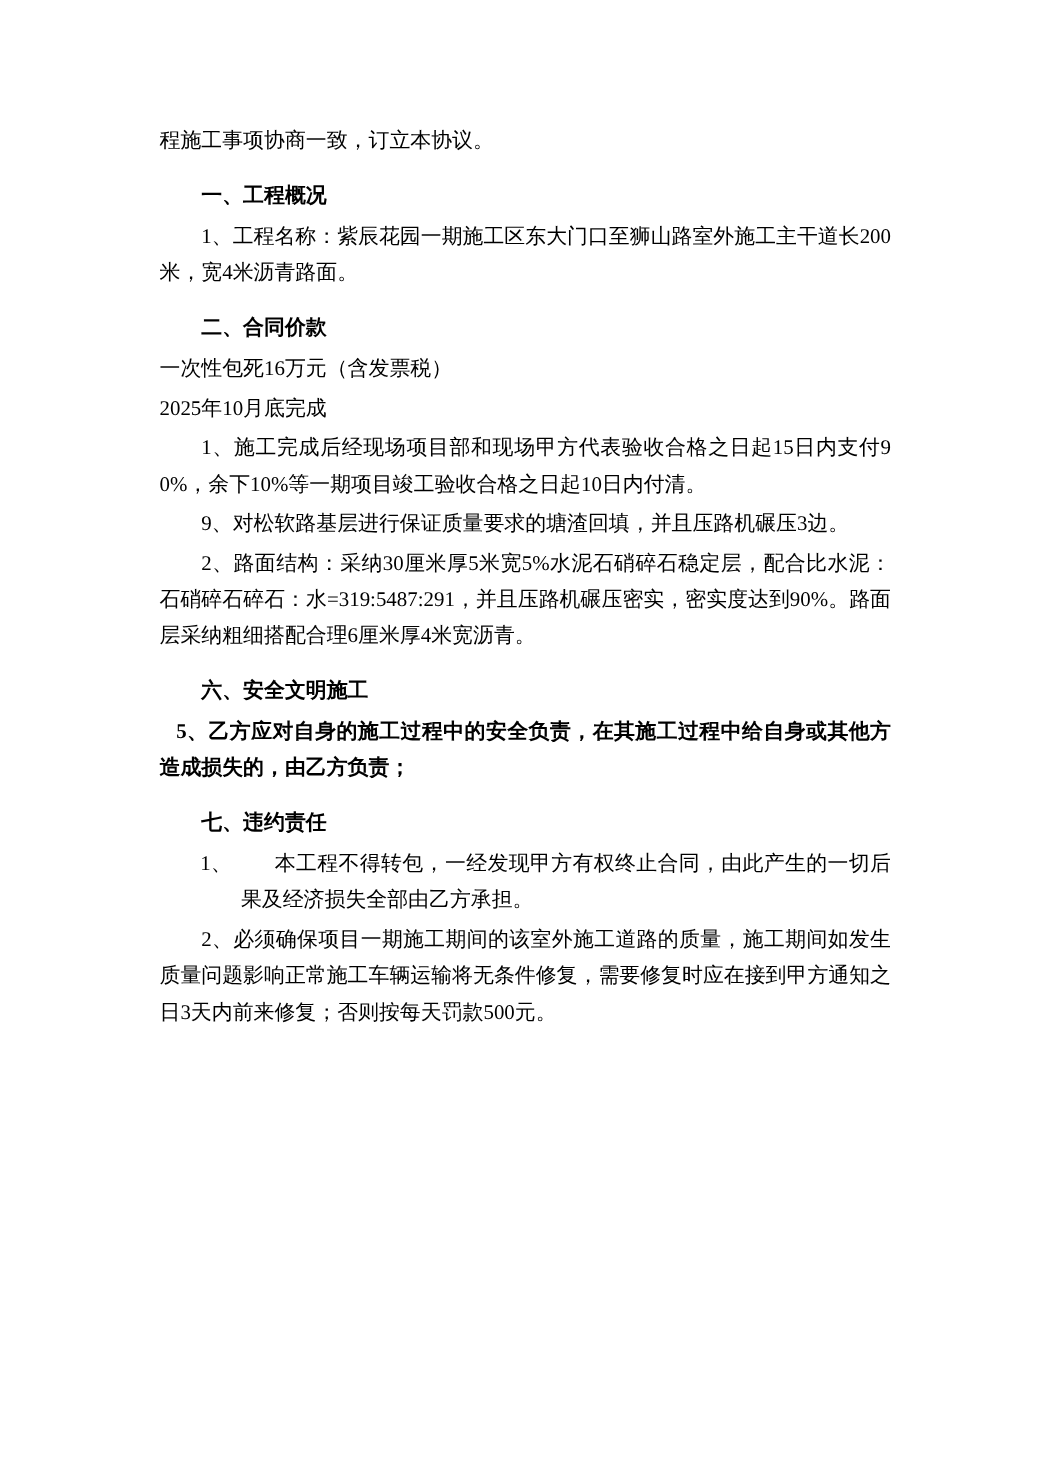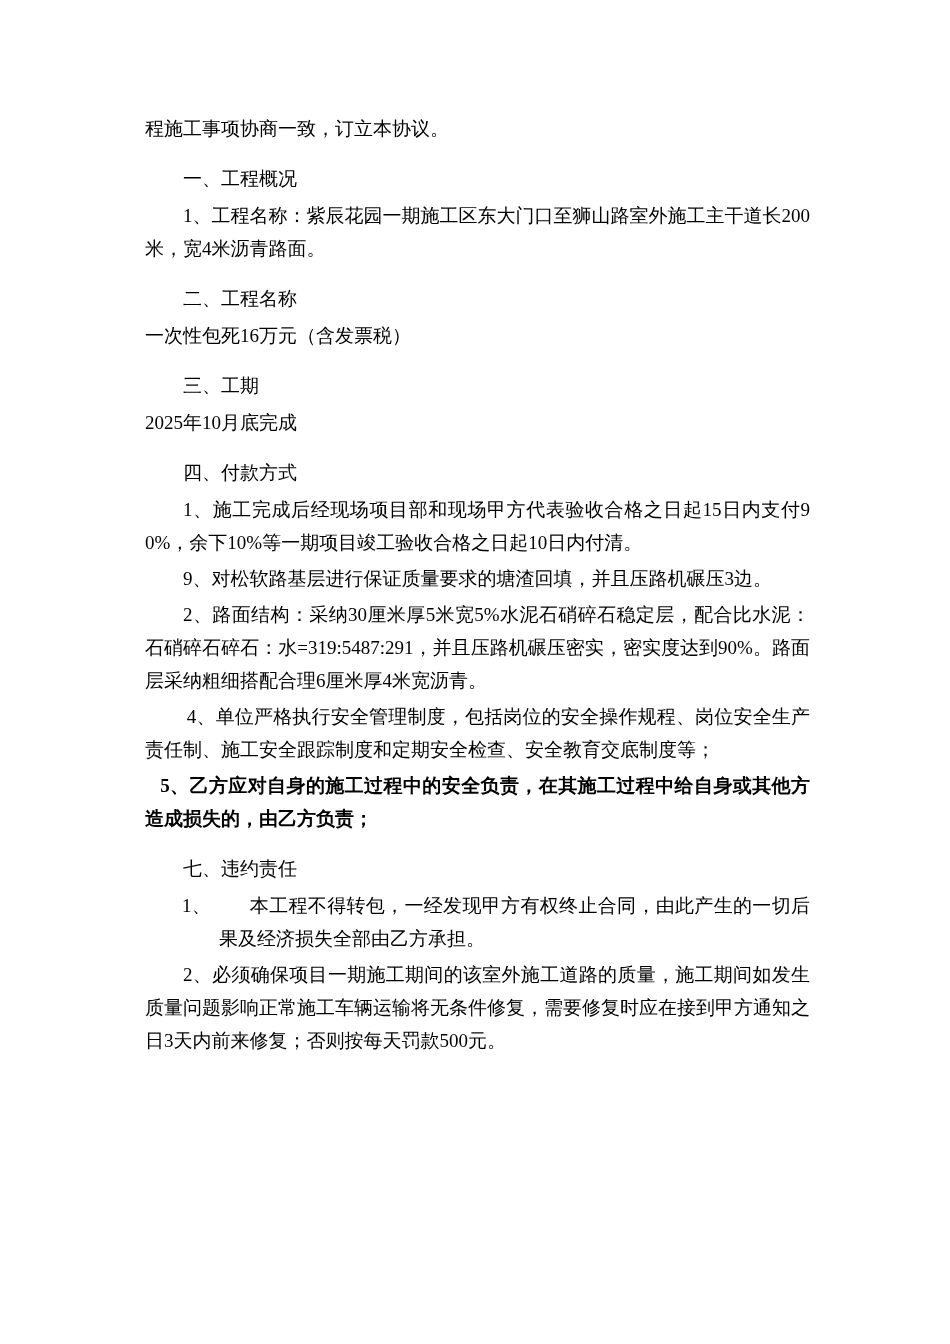--- a/index.html
+++ b/index.html
@@ -19,21 +19,21 @@
     font-size: 19px;
     line-height: 33px;
     overflow: hidden;
   }
   .block {
     margin: 0 0 3px 0;
     text-align: justify;
     word-break: break-all;
   }
   .heading {
-    font-weight: normal;
+    font-weight: bold;
     text-indent: 2em;
     margin: 17px 0 4px 0;
     text-align: left;
   }
   .p-flush   { text-indent: 0; }
   .p-indent2 { text-indent: 2em; }
   .p-indent14{ text-indent: 1.4em; }
   .p-indent22{ text-indent: 2.2em; }
   .p-indent08{ text-indent: 0.8em; font-weight: bold; }
   .p-hang {
@@ -44,32 +44,30 @@
 </head>
 <body>
 
 <div class="page">
 
   <p class="block p-flush">程施工事项协商一致，订立本协议。</p>
 
   <p class="block heading">一、工程概况</p>
   <p class="block p-indent2">1、工程名称：紫辰花园一期施工区东大门口至狮山路室外施工主干道长200米，宽4米沥青路面。</p>
 
-  <p class="block heading">二、工程名称</p>
+  <p class="block heading">二、合同价款</p>
   <p class="block p-flush">一次性包死16万元（含发票税）</p>
 
-  <p class="block heading">三、工期</p>
   <p class="block p-flush">2025年10月底完成</p>
 
-  <p class="block heading">四、付款方式</p>
   <p class="block p-indent2">1、施工完成后经现场项目部和现场甲方代表验收合格之日起15日内支付90%，余下10%等一期项目竣工验收合格之日起10日内付清。</p>
 
   <p class="block p-indent2">9、对松软路基层进行保证质量要求的塘渣回填，并且压路机碾压3边。</p>
   <p class="block p-indent2">2、路面结构：采纳30厘米厚5米宽5%水泥石硝碎石稳定层，配合比水泥：石硝碎石碎石：水=319:5487:291，并且压路机碾压密实，密实度达到90%。路面层采纳粗细搭配合理6厘米厚4米宽沥青。</p>
 
-  <p class="block p-indent22">4、单位严格执行安全管理制度，包括岗位的安全操作规程、岗位安全生产责任制、施工安全跟踪制度和定期安全检查、安全教育交底制度等；</p>
+  <p class="block heading">六、安全文明施工</p>
   <p class="block p-indent08">5、乙方应对自身的施工过程中的安全负责，在其施工过程中给自身或其他方造成损失的，由乙方负责；</p>
 
   <p class="block heading">七、违约责任</p>
   <p class="block p-hang">1、　　本工程不得转包，一经发现甲方有权终止合同，由此产生的一切后果及经济损失全部由乙方承担。</p>
   <p class="block p-indent2">2、必须确保项目一期施工期间的该室外施工道路的质量，施工期间如发生质量问题影响正常施工车辆运输将无条件修复，需要修复时应在接到甲方通知之日3天内前来修复；否则按每天罚款500元。</p>
 
 </div>
 
 </body></html>

